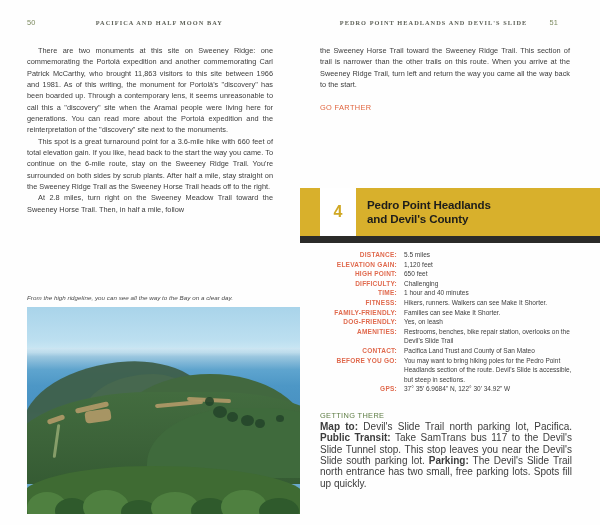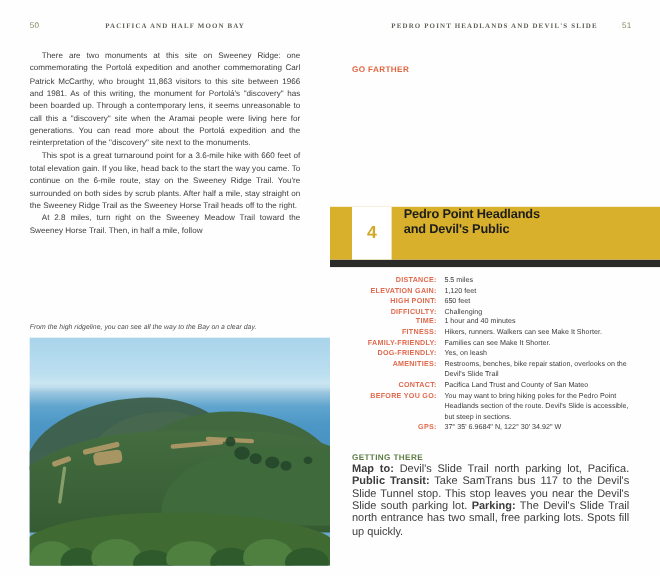--- a/index.html
+++ b/index.html
@@ -17,21 +17,21 @@
 
   
   .runhead {
     position: absolute; top: 18px; left: 0; right: 0;
     display: flex; align-items: baseline;
     font-size: 6.3px; letter-spacing: 1.05px;
     color: #5c5f56; font-family: "Liberation Serif", serif;
     font-weight: 700;
   }
   .runhead-left { padding-left: 27px; }
-  .runhead-right { padding-right: 26px; justify-content: flex-end; }
+  .runhead-right { padding-right: 42px; justify-content: flex-end; }
   .folio {
     font-size: 7.4px; color: #7c8a5f; letter-spacing: 0.2px;
     font-family: "Liberation Sans", sans-serif; font-weight: 400;
   }
   .runhead-left .folio { margin-right: 60px; text-align: right; }
   .runhead-right .folio { margin-left: 22px; }
   .runhead-title { white-space: nowrap; }
 
   
   .col {
@@ -124,21 +124,21 @@
   }
   .hike-num-box {
     width: 36px; margin-left: 20px; background: #ffffff;
     display: flex; align-items: center; justify-content: center;
   }
   .hike-num {
     font-size: 16px; font-weight: 700; color: #d0a824;
     font-family: "Liberation Sans", sans-serif; line-height: 1;
   }
   .hike-title {
-    flex: 1; display: flex; flex-direction: column; 
+    flex: 1; display: flex; flex-direction: column; justify-content: center;
     padding-left: 11px; padding-right: 8px;
   }
   .hike-title span {
     font-size: 11.6px; font-weight: 700; color: #1d1d1b;
     line-height: 13.6px; letter-spacing: -0.15px;
     font-family: "Liberation Sans", sans-serif;
   }
   .hike-shadow { height: 7px; background: #2b2b29; }
   .hike-shadow-thin { height: 2px; background: #ffffff; }
 
@@ -153,21 +153,21 @@
     color: #e06a4e; font-weight: 700; letter-spacing: 0.25px;
     padding-right: 7px; white-space: nowrap;
     font-family: "Liberation Sans", sans-serif;
   }
   .spec-val {
     flex: 1; color: #3c3c3c; font-family: "Liberation Sans", sans-serif;
   }
 
   
   .subhead {
-    font-size: 7.4px; font-weight: 700; letter-spacing: 0.35px;
+    font-size: 7.4px; font-weight: 400; letter-spacing: 0.35px;
     margin: 0 0 1px 0; font-family: "Liberation Sans", sans-serif;
   }
   .subhead-orange { color: #e0653f; }
   .subhead-green { color: #5d7c43; }
   .getting-there { position: absolute; left: 320px; top: 411px; width: 252px; }
   .getting-there p {
     margin: 0; font-size: 10px; line-height: 11.35px;
     color: #3c3c3c; text-align: justify;
   }
   .go-farther { margin-top: 12px; }
@@ -230,33 +230,34 @@
 
   <div class="page page-right">
 
     <div class="runhead runhead-right">
       <span class="runhead-title">PEDRO POINT HEADLANDS AND DEVIL'S SLIDE</span>
       <span class="folio">51</span>
     </div>
   </div>
 
   <div class="col right-col">
+    <p>the Sweeney Horse Trail toward the Sweeney Ridge Trail. This section of trail is narrower than the other trails on this route. When you arrive at the Sweeney Ridge Trail, turn left and return the way you came all the way back to the start.</p>
     <div class="go-farther">
       <div class="subhead subhead-orange">GO FARTHER</div>
     </div>
   </div>
 
   <div class="hike-head">
     <div class="hike-bar">
       <div class="hike-num-box">
         <span class="hike-num">4</span>
       </div>
       <div class="hike-title">
         <span>Pedro Point Headlands</span>
-        <span>and Devil's Public</span>
+        <span>and Devil's County</span>
       </div>
     </div>
     <div class="hike-shadow"></div>
     <div class="hike-shadow-thin"></div>
   </div>
 
   <div class="specs">
     <div class="spec-row">
       <div class="spec-label">DISTANCE:</div>
       <div class="spec-val">5.5 miles</div>

